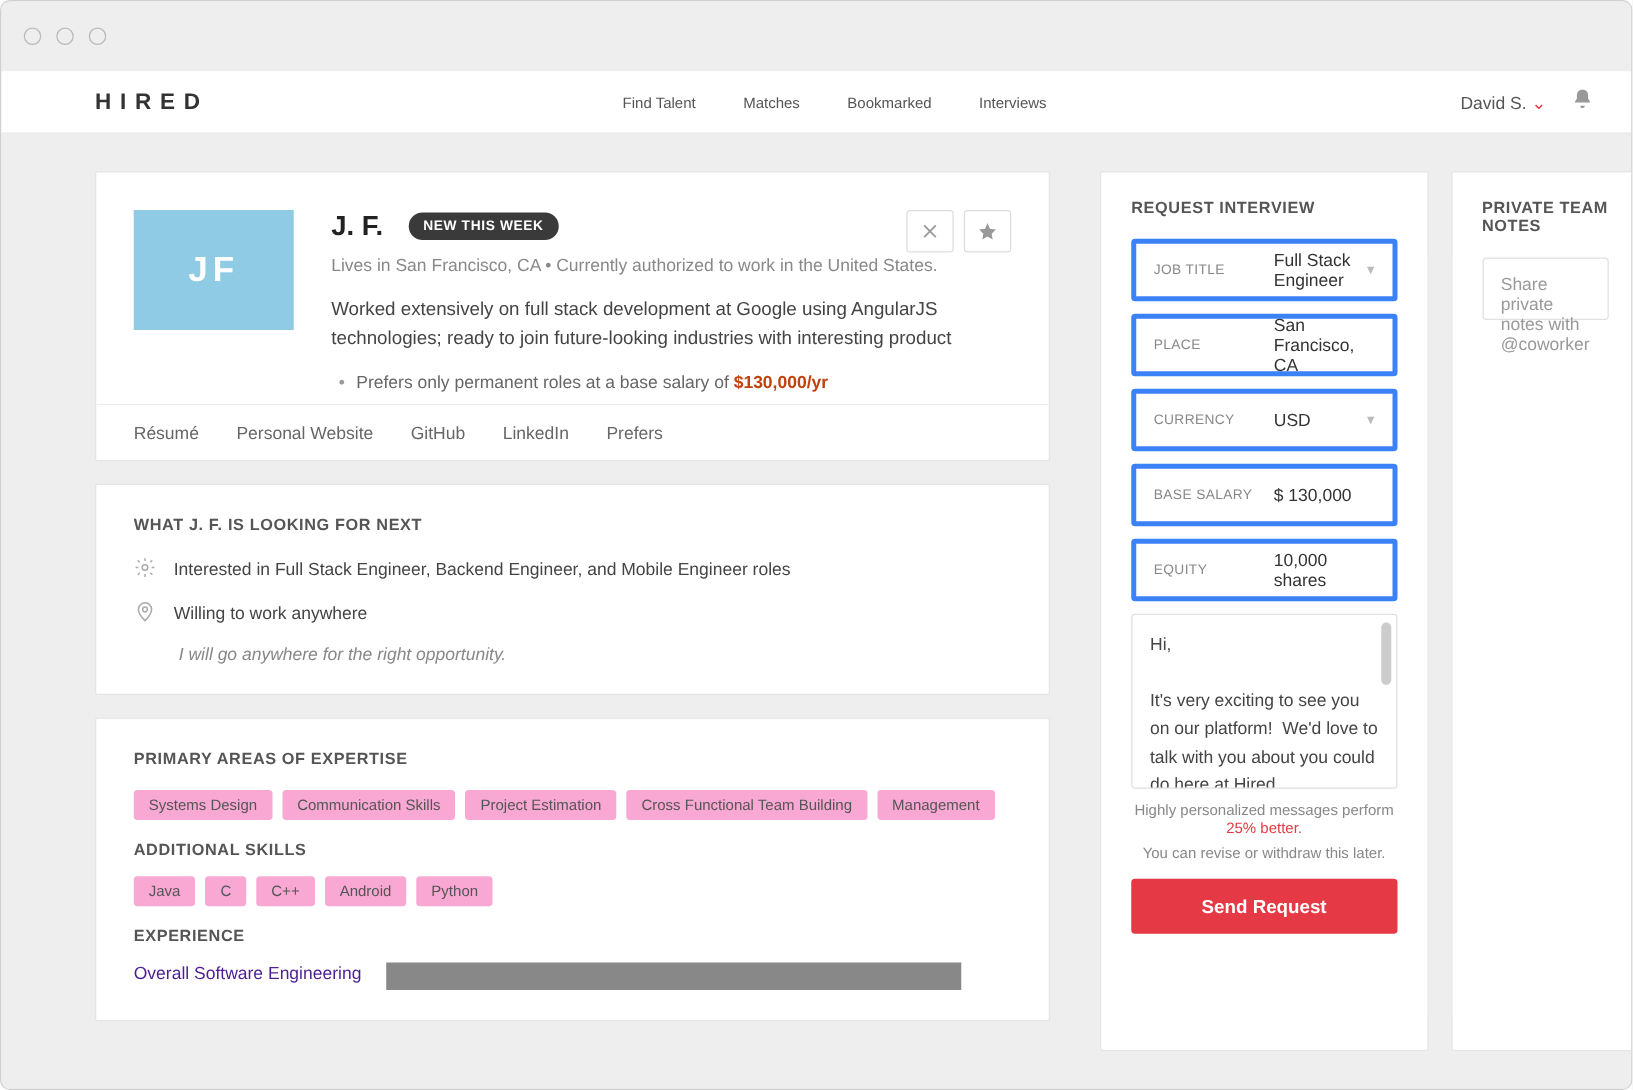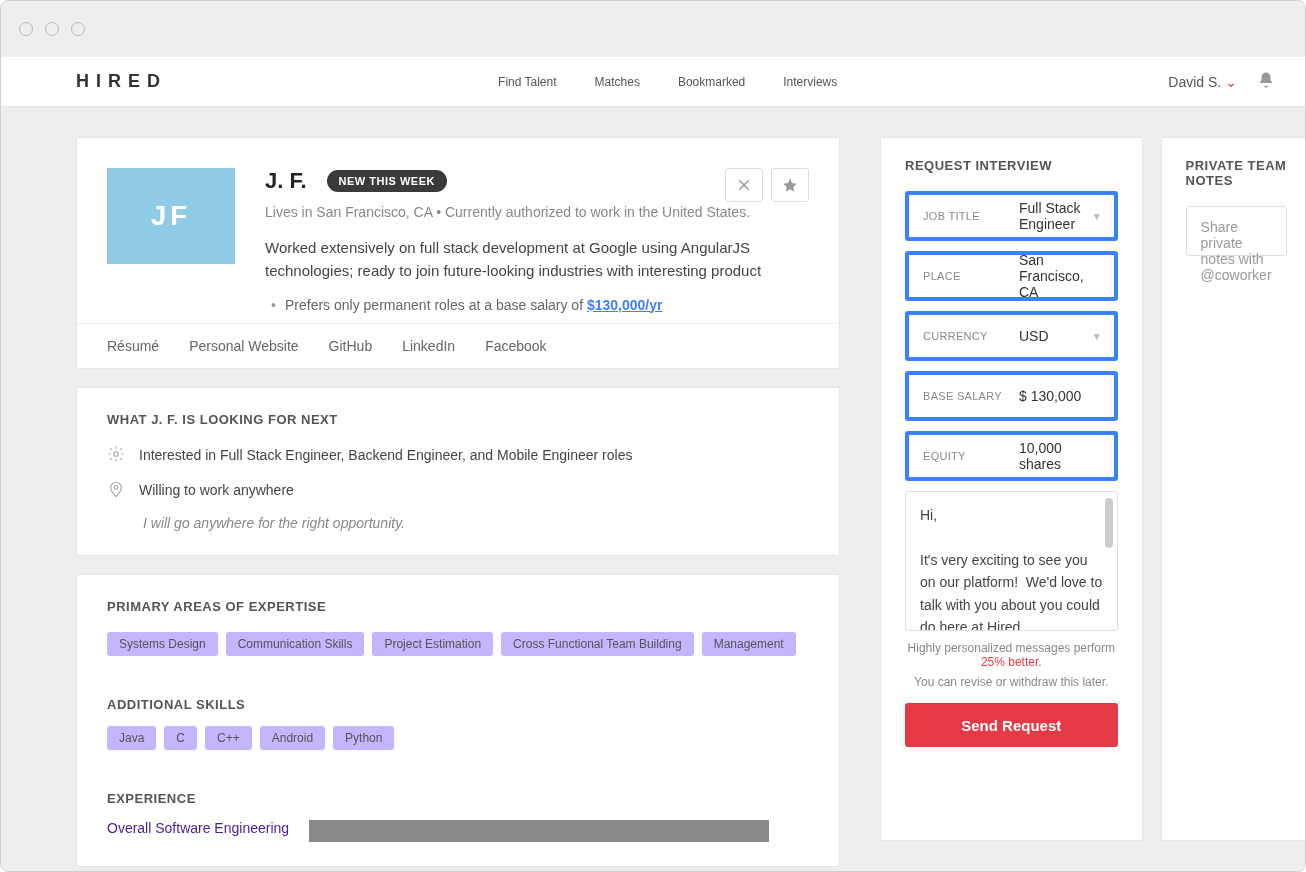--- a/index.html
+++ b/index.html
@@ -24,34 +24,34 @@
 .profile-head { display: flex; padding: 30px 30px 10px 30px; gap: 30px; position: relative; }
 .avatar { width: 128px; height: 96px; background: #8fcbe5; display: flex; align-items: center; justify-content: center; color: #fff; font-size: 28px; font-weight: 600; letter-spacing: 4px; }
 .profile-info { flex: 1; }
 .name-row { display: flex; align-items: center; gap: 20px; margin-bottom: 10px; }
 .name { font-size: 22px; font-weight: 600; color: #222; }
 .badge { background: #3a3a3a; color: #fff; font-size: 11px; font-weight: 600; letter-spacing: 0.5px; padding: 5px 12px; border-radius: 12px; }
 .meta { font-size: 14px; color: #888; margin-bottom: 16px; }
 .summary { font-size: 15px; color: #444; line-height: 1.55; margin-bottom: 14px; max-width: 520px; }
 .prefers { font-size: 14px; color: #666; margin-left: 20px; position: relative; }
 .prefers::before { content: "•"; position: absolute; left: -14px; color: #999; }
-.prefers .salary { color: #3b82f6; font-weight: 600; text-decoration: underline; }
+.prefers .salary { color: #c2410c; font-weight: 600; }
 .action-btns { position: absolute; top: 30px; right: 30px; display: flex; gap: 8px; }
 .icon-btn { width: 38px; height: 34px; border: 1px solid #ddd; background: #fff; border-radius: 3px; display: flex; align-items: center; justify-content: center; cursor: pointer; color: #999; }
 .profile-links { border-top: 1px solid #eee; padding: 14px 30px; display: flex; gap: 30px; }
 .profile-link { font-size: 14px; color: #666; cursor: pointer; }
 
 .section-card { padding: 24px 30px; }
 .section-title { font-size: 13px; font-weight: 600; letter-spacing: 0.5px; color: #555; margin-bottom: 18px; }
 .info-row { display: flex; align-items: center; gap: 14px; margin-bottom: 14px; font-size: 14px; color: #444; }
 .info-icon { color: #aaa; width: 18px; flex-shrink: 0; }
 .quote { font-style: italic; color: #888; font-size: 14px; margin-left: 36px; }
-.subsection-title { font-size: 13px; font-weight: 600; letter-spacing: 0.5px; color: #555; margin: 41px 0 14px 0; }
+.subsection-title { font-size: 13px; font-weight: 600; letter-spacing: 0.5px; color: #555; margin: 16px 0 14px 0; }
 .chips { display: flex; flex-wrap: wrap; gap: 8px; }
-.chip { background: #c4b5fd; color: #555; font-size: 12px; padding: 5px 12px; border-radius: 3px; }
+.chip { background: #f9a8d4; color: #555; font-size: 12px; padding: 5px 12px; border-radius: 3px; }
 .exp-row { display: flex; align-items: flex-start; gap: 20px; font-size: 14px; color: #4c1d95; }
 .exp-bar { height: 22px; background: #888; flex: 1; max-width: 460px; }
 
 .req-card { padding: 20px 24px 24px 24px; }
 .req-title { font-size: 13px; font-weight: 600; letter-spacing: 0.5px; color: #555; margin-bottom: 18px; }
 .form-row { border: 4px solid #3b82f6; border-radius: 3px; display: flex; align-items: center; height: 50px; margin-bottom: 10px; position: relative; }
 .form-label { width: 110px; padding-left: 14px; font-size: 11px; color: #888; letter-spacing: 0.3px; }
 .form-value { flex: 1; font-size: 14px; color: #333; padding-right: 30px; }
 .form-chev { position: absolute; right: 12px; color: #bbb; font-size: 10px; }
 .msg-box { border: 1px solid #e0e0e0; border-radius: 3px; padding: 12px 14px; font-size: 14px; color: #444; line-height: 1.6; height: 140px; overflow: hidden; position: relative; margin-bottom: 10px; }
@@ -121,21 +121,21 @@
                   <path d="M12 2l2.9 6.9L22 10l-5 4.9L18.2 22 12 18.3 5.8 22 7 14.9 2 10l7.1-1.1z"></path>
                 </svg>
             </div>
           </div>
         </div>
         <div class="profile-links">
           <div class="profile-link">Résumé</div>
           <div class="profile-link">Personal Website</div>
           <div class="profile-link">GitHub</div>
           <div class="profile-link">LinkedIn</div>
-          <div class="profile-link">Facebook</div>
+          <div class="profile-link">Prefers</div>
         </div>
       </div>
 
       <div class="card section-card">
         <div class="section-title">WHAT J. F. IS LOOKING FOR NEXT</div>
         <div class="info-row">
           <span class="info-icon">
             <svg width="18" height="18" viewBox="0 0 24 24" fill="none" stroke="currentColor" stroke-width="1.6">
                 <circle cx="12" cy="12" r="3"></circle>
                 <path d="M12 2v3M12 19v3M4.2 4.2l2.1 2.1M17.7 17.7l2.1 2.1M2 12h3M19 12h3M4.2 19.8l2.1-2.1M17.7 6.3l2.1-2.1"></path>

